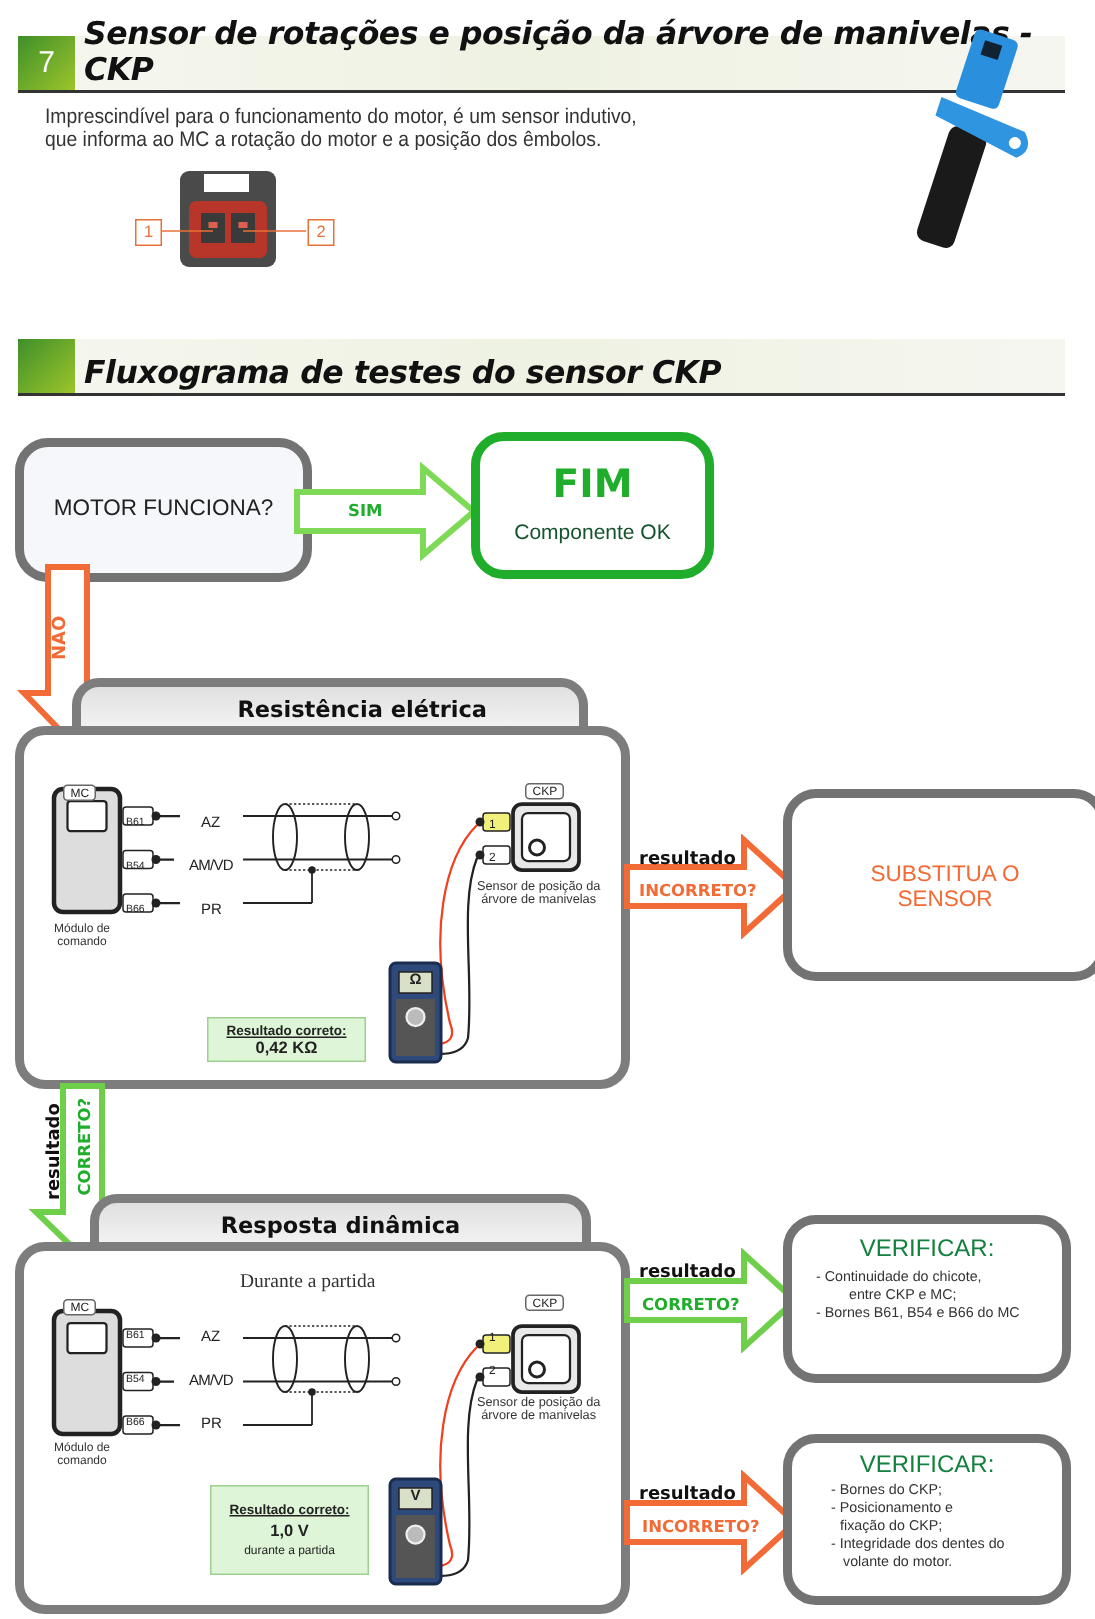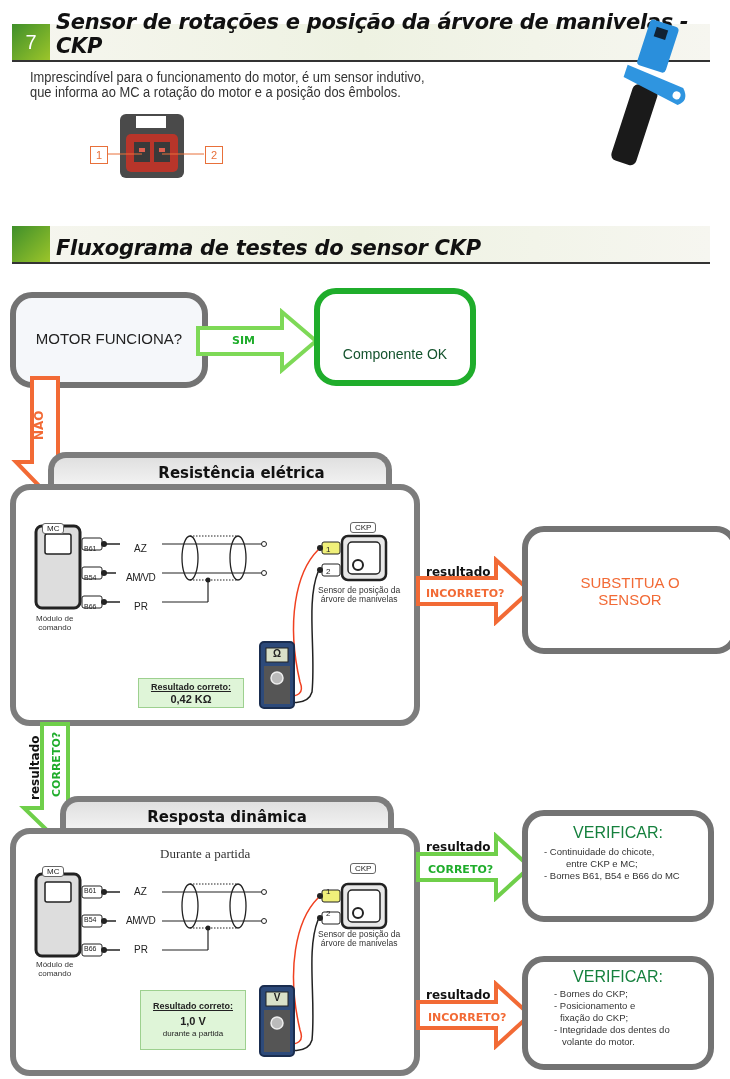--- a/index.html
+++ b/index.html
@@ -72,20 +72,21 @@
 <div class="box box-grey" style="left:10px;top:292px;width:198px;height:96px;background:#f5f7fa;">
   <div class="box-text" style="top:32px;font-size:15px;color:#222;">MOTOR FUNCIONA?</div>
 </div>
 
 <svg class="abs" style="left:196px;top:308px;" width="125" height="66">
   <path d="M2 20 L86 20 L86 4 L120 33 L86 62 L86 46 L2 46 Z" fill="#fff" stroke="#7ed957" stroke-width="4" stroke-linejoin="miter"></path>
 </svg>
 <div class="arrow-label" style="left:232px;top:334px;font-size:11px;color:#1fad2b;">SIM</div>
 
 <div class="box box-green" style="left:314px;top:288px;width:162px;height:98px;">
+  <div class="box-text" style="top:14px;font-size:26px;font-weight:bold;color:#1fad2b;font-family:'DejaVu Sans',sans-serif;">FIM</div>
   <div class="box-text" style="top:52px;font-size:14px;color:#14532d;">Componente OK</div>
 </div>
 
 <svg class="abs" style="left:8px;top:376px;" width="72" height="120">
   <path d="M24 2 L50 2 L50 86 L66 86 L37 116 L8 86 L24 86 Z" fill="#fff" stroke="#f26a35" stroke-width="4" stroke-linejoin="miter"></path>
 </svg>
 <div class="arrow-label" style="left:32px;top:414px;font-size:12px;color:#f26a35;transform:rotate(-90deg);transform-origin:left top;top:440px;">NÃO</div>
 
 <div class="panel-tab" style="left:48px;top:452px;width:344px;height:36px;">
   <div class="panel-title" style="top:6px;padding-left:43px;">Resistência elétrica</div>

